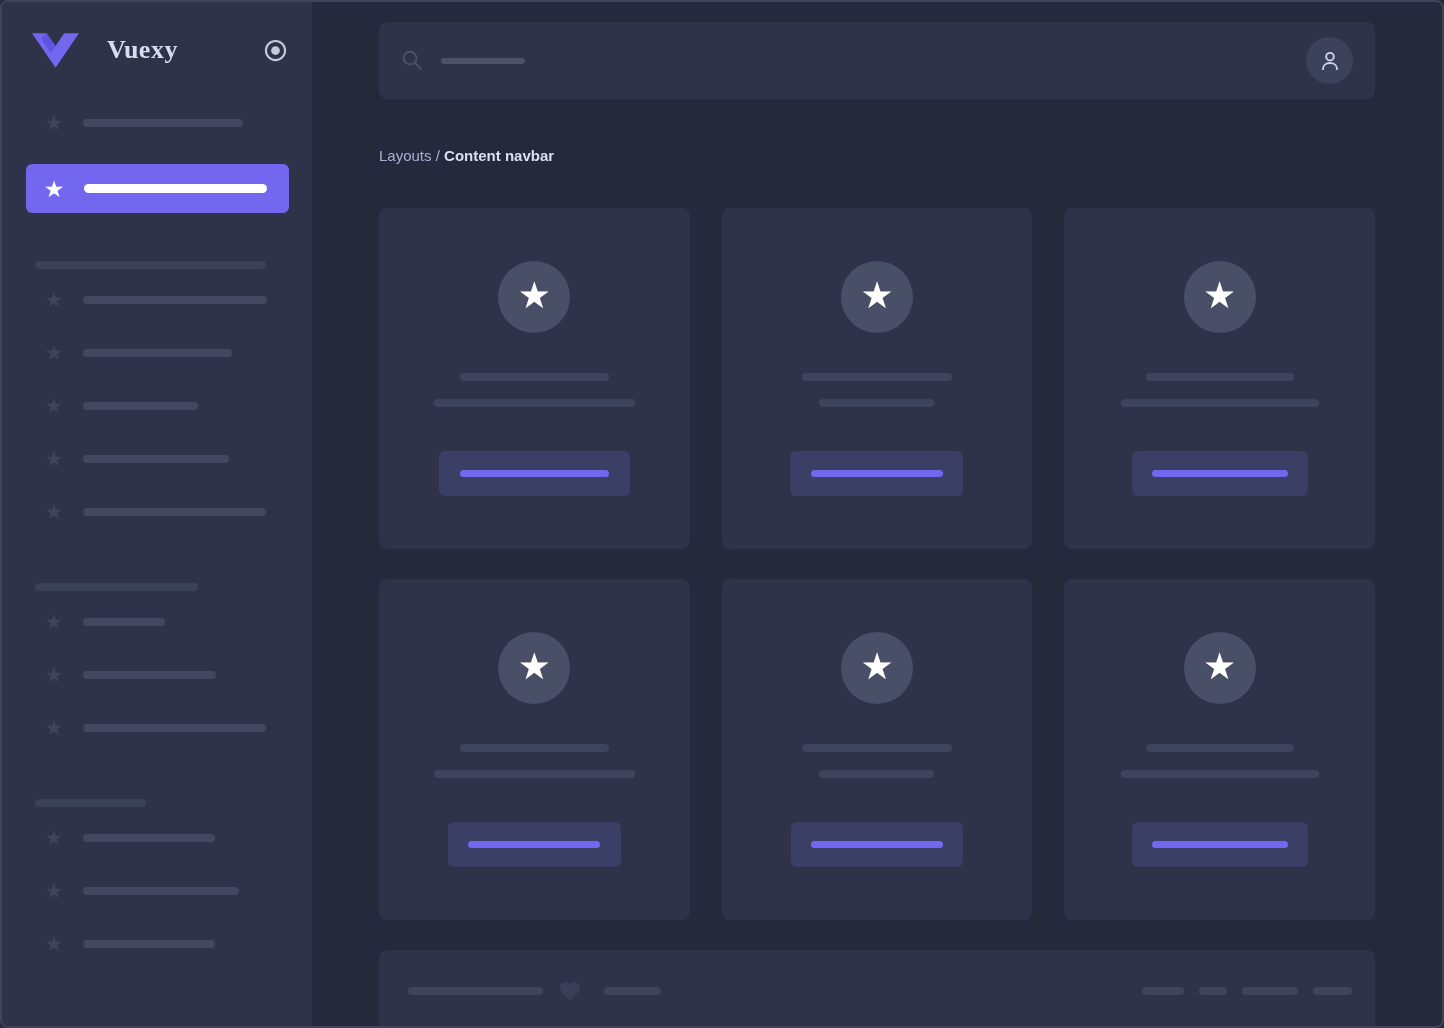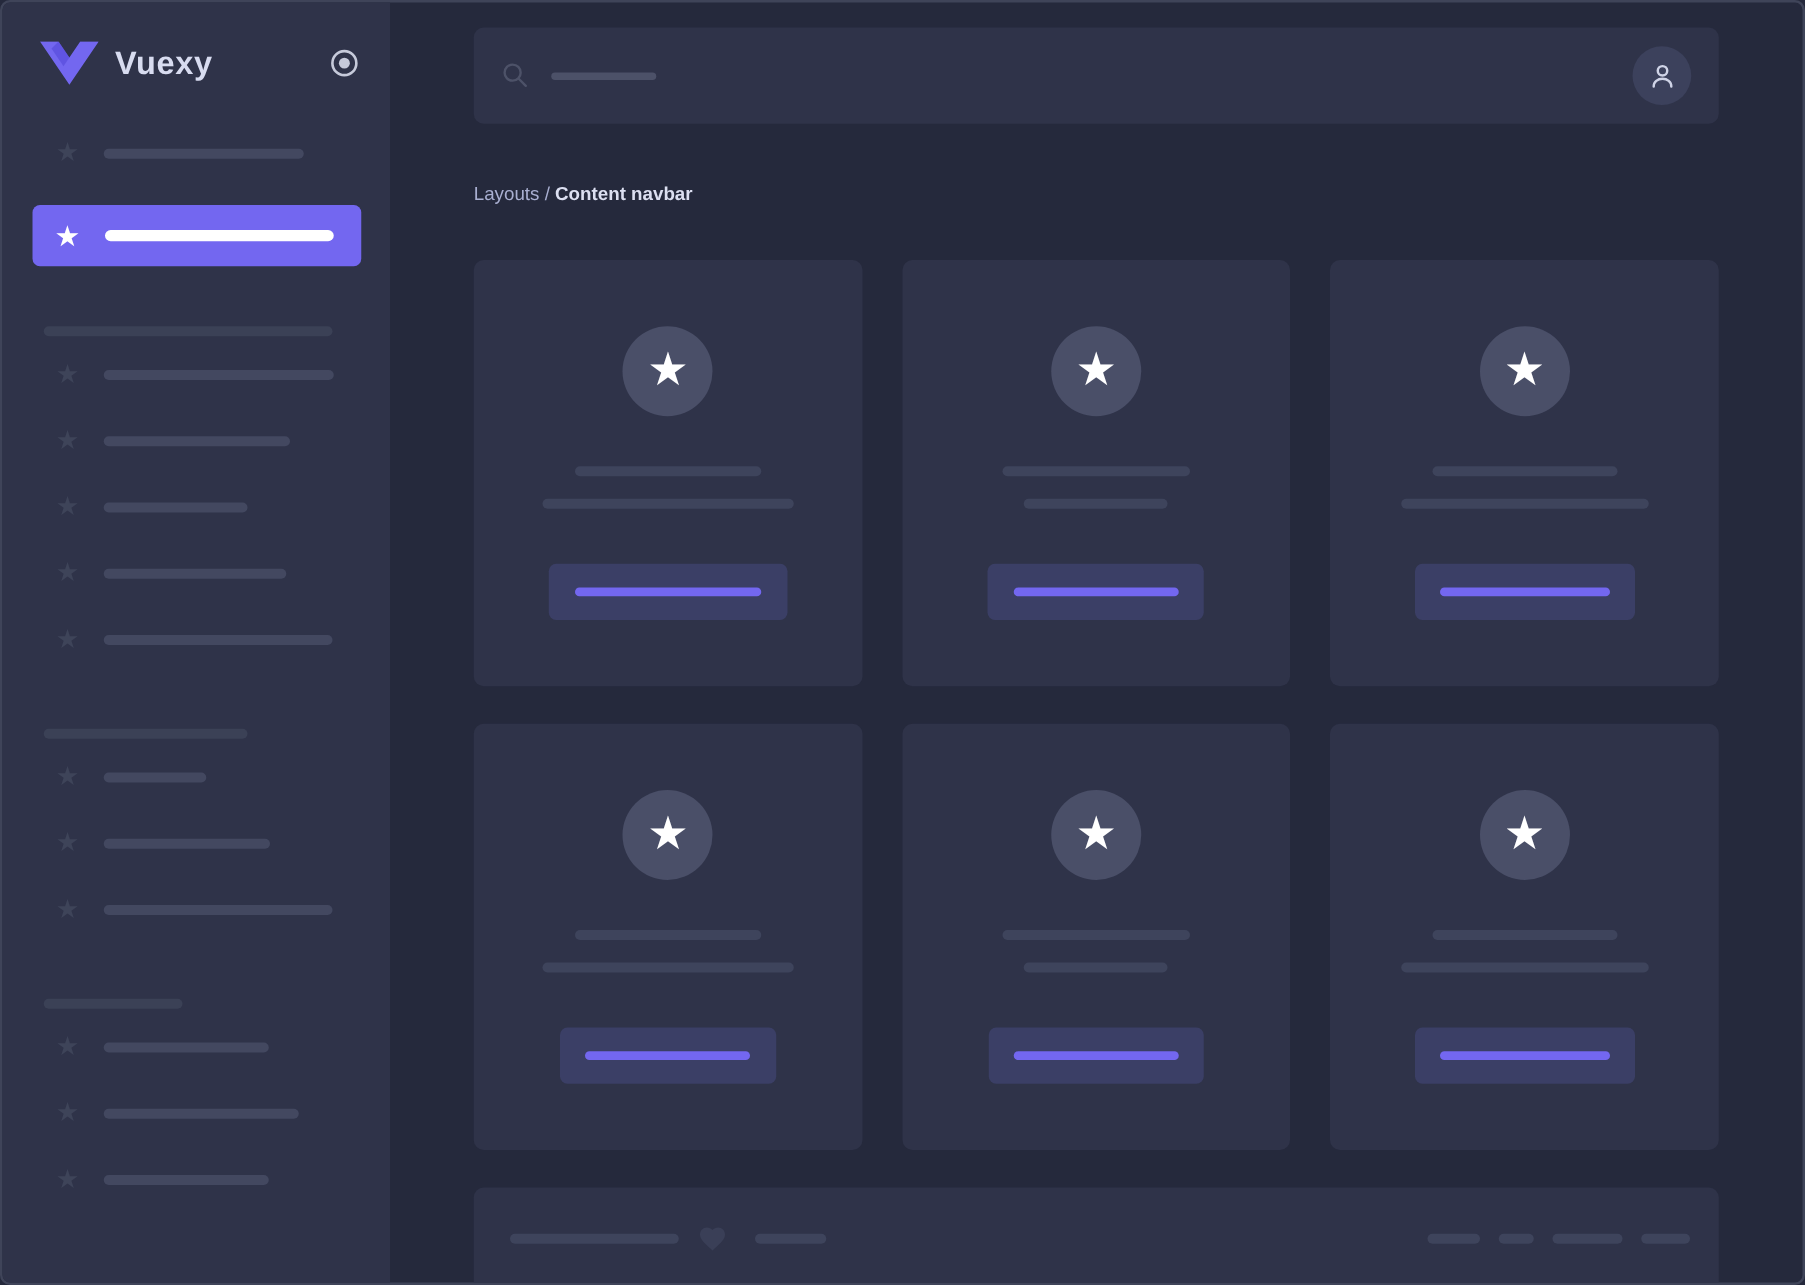--- a/index.html
+++ b/index.html
@@ -3,21 +3,21 @@
 <meta charset="utf-8">
 <style>
   html,body{margin:0;padding:0;background:#25293c;}
   body{width:1444px;height:1028px;font-family:"Liberation Sans",sans-serif;overflow:hidden;}
   .app{width:1440px;height:1024px;border:2px solid #3f4459;border-radius:8px;overflow:hidden;
        background:#25293c;display:flex;}
   
   .sidebar{width:310px;min-width:310px;height:100%;background:#2f3349;}
   .logo-row{height:96px;display:flex;align-items:center;padding:0 24px 0 30px;}
   .logo-mark{width:47px;height:35px;display:block;}
-  .logo-text{margin-left:13px;font-size:26px;font-weight:bold;color:#d8dcf0;letter-spacing:.5px;}
+  .logo-text{margin-left:28px;font-size:26px;font-weight:bold;color:#d8dcf0;letter-spacing:.5px;font-family:Liberation Serif, serif;}
   .pin-toggle{margin-left:auto;width:26px;height:26px;display:flex;align-items:center;justify-content:center;cursor:pointer;}
   .side-nav{padding:0 23px 0 24px;}
   .nav-item{height:24px;margin-bottom:29px;display:flex;align-items:center;padding-left:16px;border-radius:6px;}
   .nav-item.first{margin-top:13px;}
   .nav-item .star{width:24px;font-size:21px;line-height:24px;color:#3e4459;text-align:center;}
   .nav-bar-ph{height:8px;border-radius:4px;background:#434860;margin-left:17px;}
   .nav-item.active{background:#7367f0;height:49px;margin:17px 0 0 0;}
   .nav-item.active .star{color:#ffffff;font-size:23px;}
   .nav-item.active .nav-bar-ph{background:#ffffff;height:9px;margin-left:18px;border-radius:5px;}
   .nav-heading{height:8px;border-radius:4px;background:#3b4156;margin:59px 0 19px 9px;}

